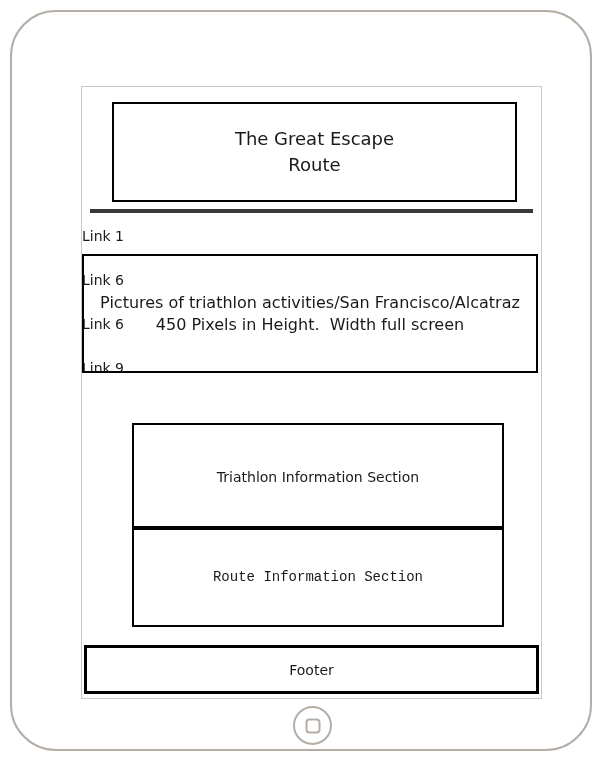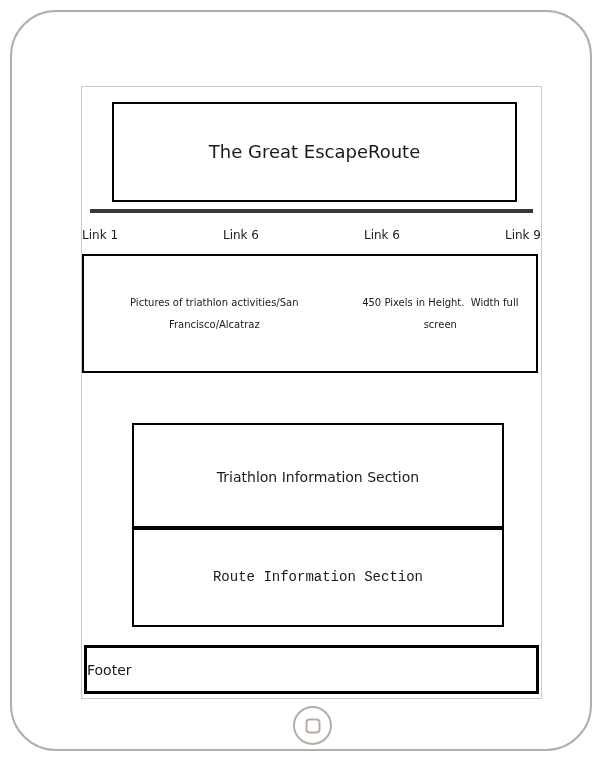--- a/index.html
+++ b/index.html
@@ -45,54 +45,55 @@
     background: #ffffff;
   }
 
   
   .logo-box {
     position: absolute;
     left: 30px; top: 15px;
     width: 405px; height: 100px;
     border: 2px solid #000000;
     display: flex;
-    flex-direction: row;
+    flex-direction: column;
     align-items: center;
     justify-content: center;
     text-align: center;
     font-size: 18px;
     line-height: 26px;
   }
   .divider {
     position: absolute;
     left: 8px; top: 122px;
     width: 443px; height: 4px;
     background: #383838;
   }
   .nav {
     position: absolute;
     left: 0; top: 141px;
     width: 100%;
     display: flex;
-    justify-content: space-between;
+    justify-content: flex-end;
     gap: 28px;
-    font-size: 12px;
+    font-size: 14px;
+    flex-direction: column;
   }
   .nav-link { cursor: pointer; }
   .hero-box {
     position: absolute;
     left: 0px; top: 167px;
     width: 456px; height: 119px;
     border: 2px solid #000000;
     display: flex;
-    flex-direction: row;
+    flex-direction: column;
     align-items: center;
     justify-content: center;
     text-align: center;
-    font-size: 10px;
+    font-size: 16px;
     line-height: 22px;
     white-space: pre-wrap;
   }
   .section-box {
     position: absolute;
     left: 50px;
     width: 372px;
     border: 2px solid #000000;
     display: flex;
     align-items: center;
@@ -102,20 +103,21 @@
   }
   .section-box.first  { top: 311px; height: 107px; margin-top: 25px; }
   .section-box.second { top: 439px; height: 101px; font-family: Liberation Mono, monospace; }
   .footer-box {
     position: absolute;
     left: 2px; top: 558px;
     width: 455px; height: 49px;
     border: 3px solid #000000;
     display: flex;
     align-items: center;
+    justify-content: center;
     font-size: 14px;
   }
 </style>
 </head>
 <body>
 
 <div class="tablet">
 
   <div class="screen">
 

